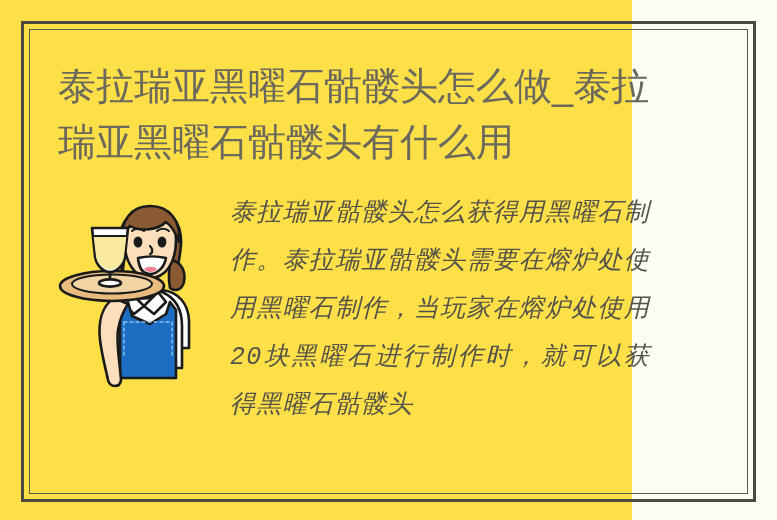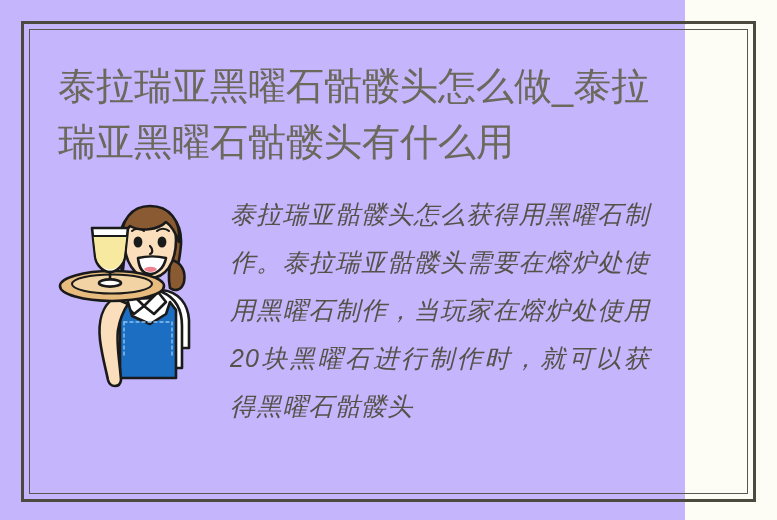--- a/index.html
+++ b/index.html
@@ -9,23 +9,23 @@
   body {
     width: 777px;
     height: 520px;
     background: #fdfdf5;
     font-family: "Liberation Sans", sans-serif;
     overflow: hidden;
   }
 
   #page {
     position: relative;
-    width: 685px;
+    width: 632px;
     height: 520px;
-    background: #c4b5fd;
+    background: #fde047;
     box-sizing: border-box;
   }
 
   
   .frame-outer {
     position: absolute;
     left: 21px;
     top: 21px;
     width: 735px;
     height: 481px;
@@ -85,21 +85,21 @@
 
   .body-text {
     position: absolute;
     left: 200px;
     top: 0px;
     width: 420px;
     font-size: 25px;
     line-height: 48px;
     letter-spacing: 1.2px;
     color: #55524a;
-    font-family: Liberation Sans, sans-serif;
+    font-family: Liberation Mono, monospace;
     font-style: italic;
     text-align: justify;
     white-space: pre-wrap;
   }
 </style>
 </head>
 <body>
 
 <div id="page">
 

